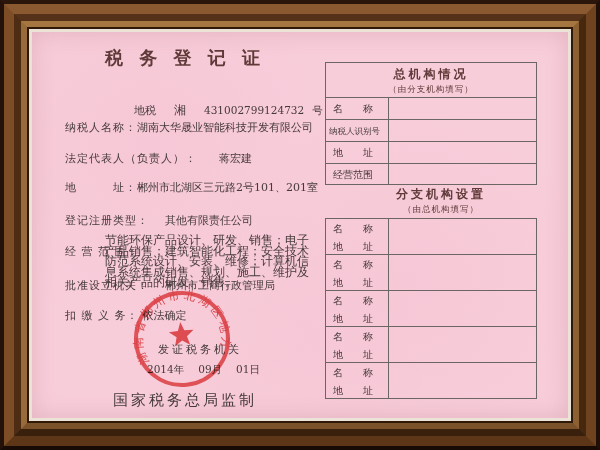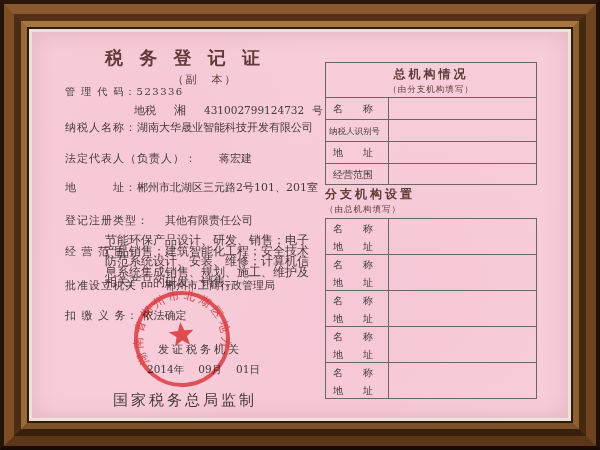--- a/index.html
+++ b/index.html
@@ -44,45 +44,41 @@
   .t-box{position:absolute;left:293px;width:212px;border:1px solid var(--line);box-sizing:border-box;}
   .t1{top:30px;height:123px;}
   .t-head{height:34px;text-align:center;padding-top:3px;box-sizing:border-box;}
   .t-title{font-size:12px;font-weight:bold;letter-spacing:3px;color:var(--title);}
   .t-sub{font-size:8.5px;color:var(--title);margin-top:1px;letter-spacing:1px;}
   .t-row{display:flex;border-top:1px solid var(--line);height:22px;box-sizing:border-box;}
   .t-lab{width:63px;border-right:1px solid var(--line);box-sizing:border-box;
     padding:4px 0 0 7px;font-size:10px;color:var(--ink);}
   .t-lab.small{font-size:8.5px;padding-top:6px;padding-left:3px;letter-spacing:0;}
   .t-val{flex:1;}
-  .t2-head{position:absolute;left:293px;top:154px;width:232px;text-align:left;}
+  .t2-head{position:absolute;left:293px;top:154px;width:232px;text-align:center;}
   .t2{top:186px;height:181px;}
   .t-pair{display:flex;height:35px;box-sizing:border-box;}
   .t-pair + .t-pair{border-top:1px solid var(--line);height:36px;}
   .t-pair .t-lab{padding-top:0;}
   .t-pair .t-lab div{line-height:17px;padding-top:1px;font-size:10px;}
 </style>
 </head>
 <body>
 
 <div class="scene">
   <div class="f1">
   <div class="f2">
   <div class="f3">
   <div class="f4">
   <div class="f5">
   <div class="f6">
     <div class="paper">
 
       <div class="abs title">税 务 登 记 证</div>
-      <div class="abs subtitle">（副　本）</div>
 
-      <div class="abs admin">
-        <span>管 理 代 码：</span><span>523336</span>
-      </div>
 
       <div class="abs serial">
         <span class="tt">地税</span><span class="rg">湘</span><span>431002799124732</span><span class="sfx">号</span>
       </div>
 
       <div class="fld" style="top:88px">
         <span class="lab">纳税人名称：</span><span class="val" style="">湖南大华晟业智能科技开发有限公司</span>
       </div>
       <div class="fld" style="top:119px">
         <span class="lab">法定代表人（负责人）：</span><span class="val" style="margin-left:22px">蒋宏建</span>

